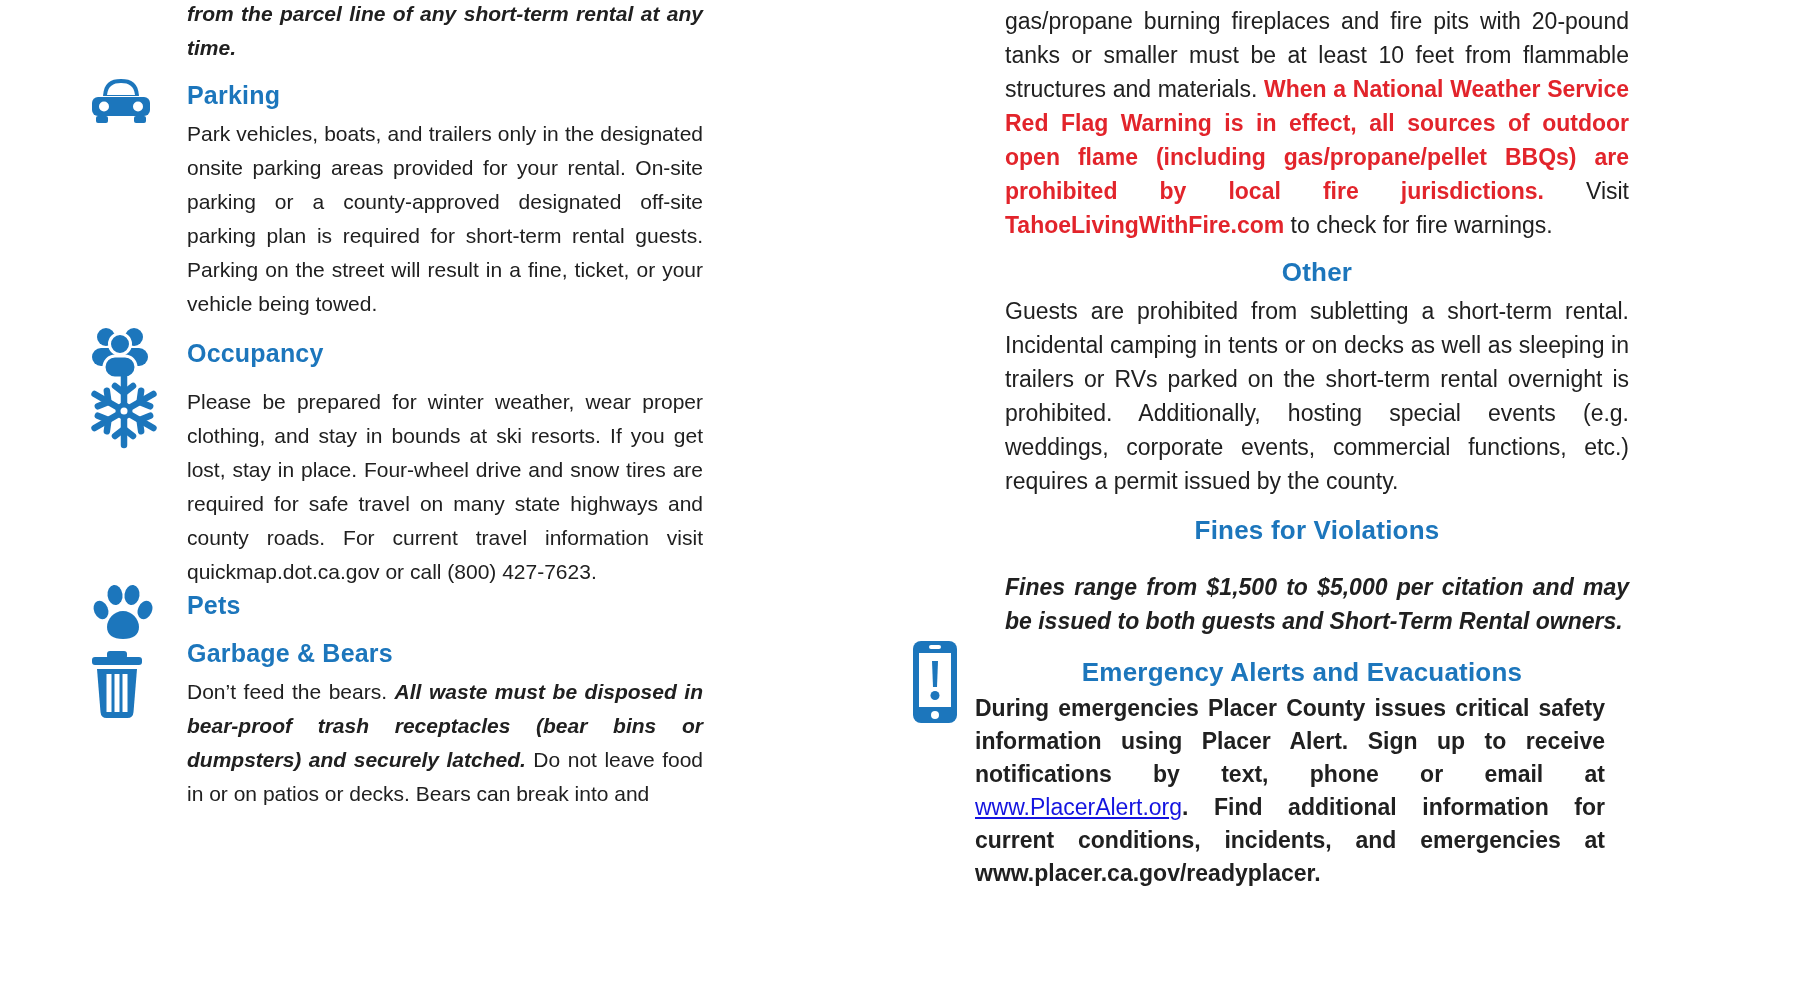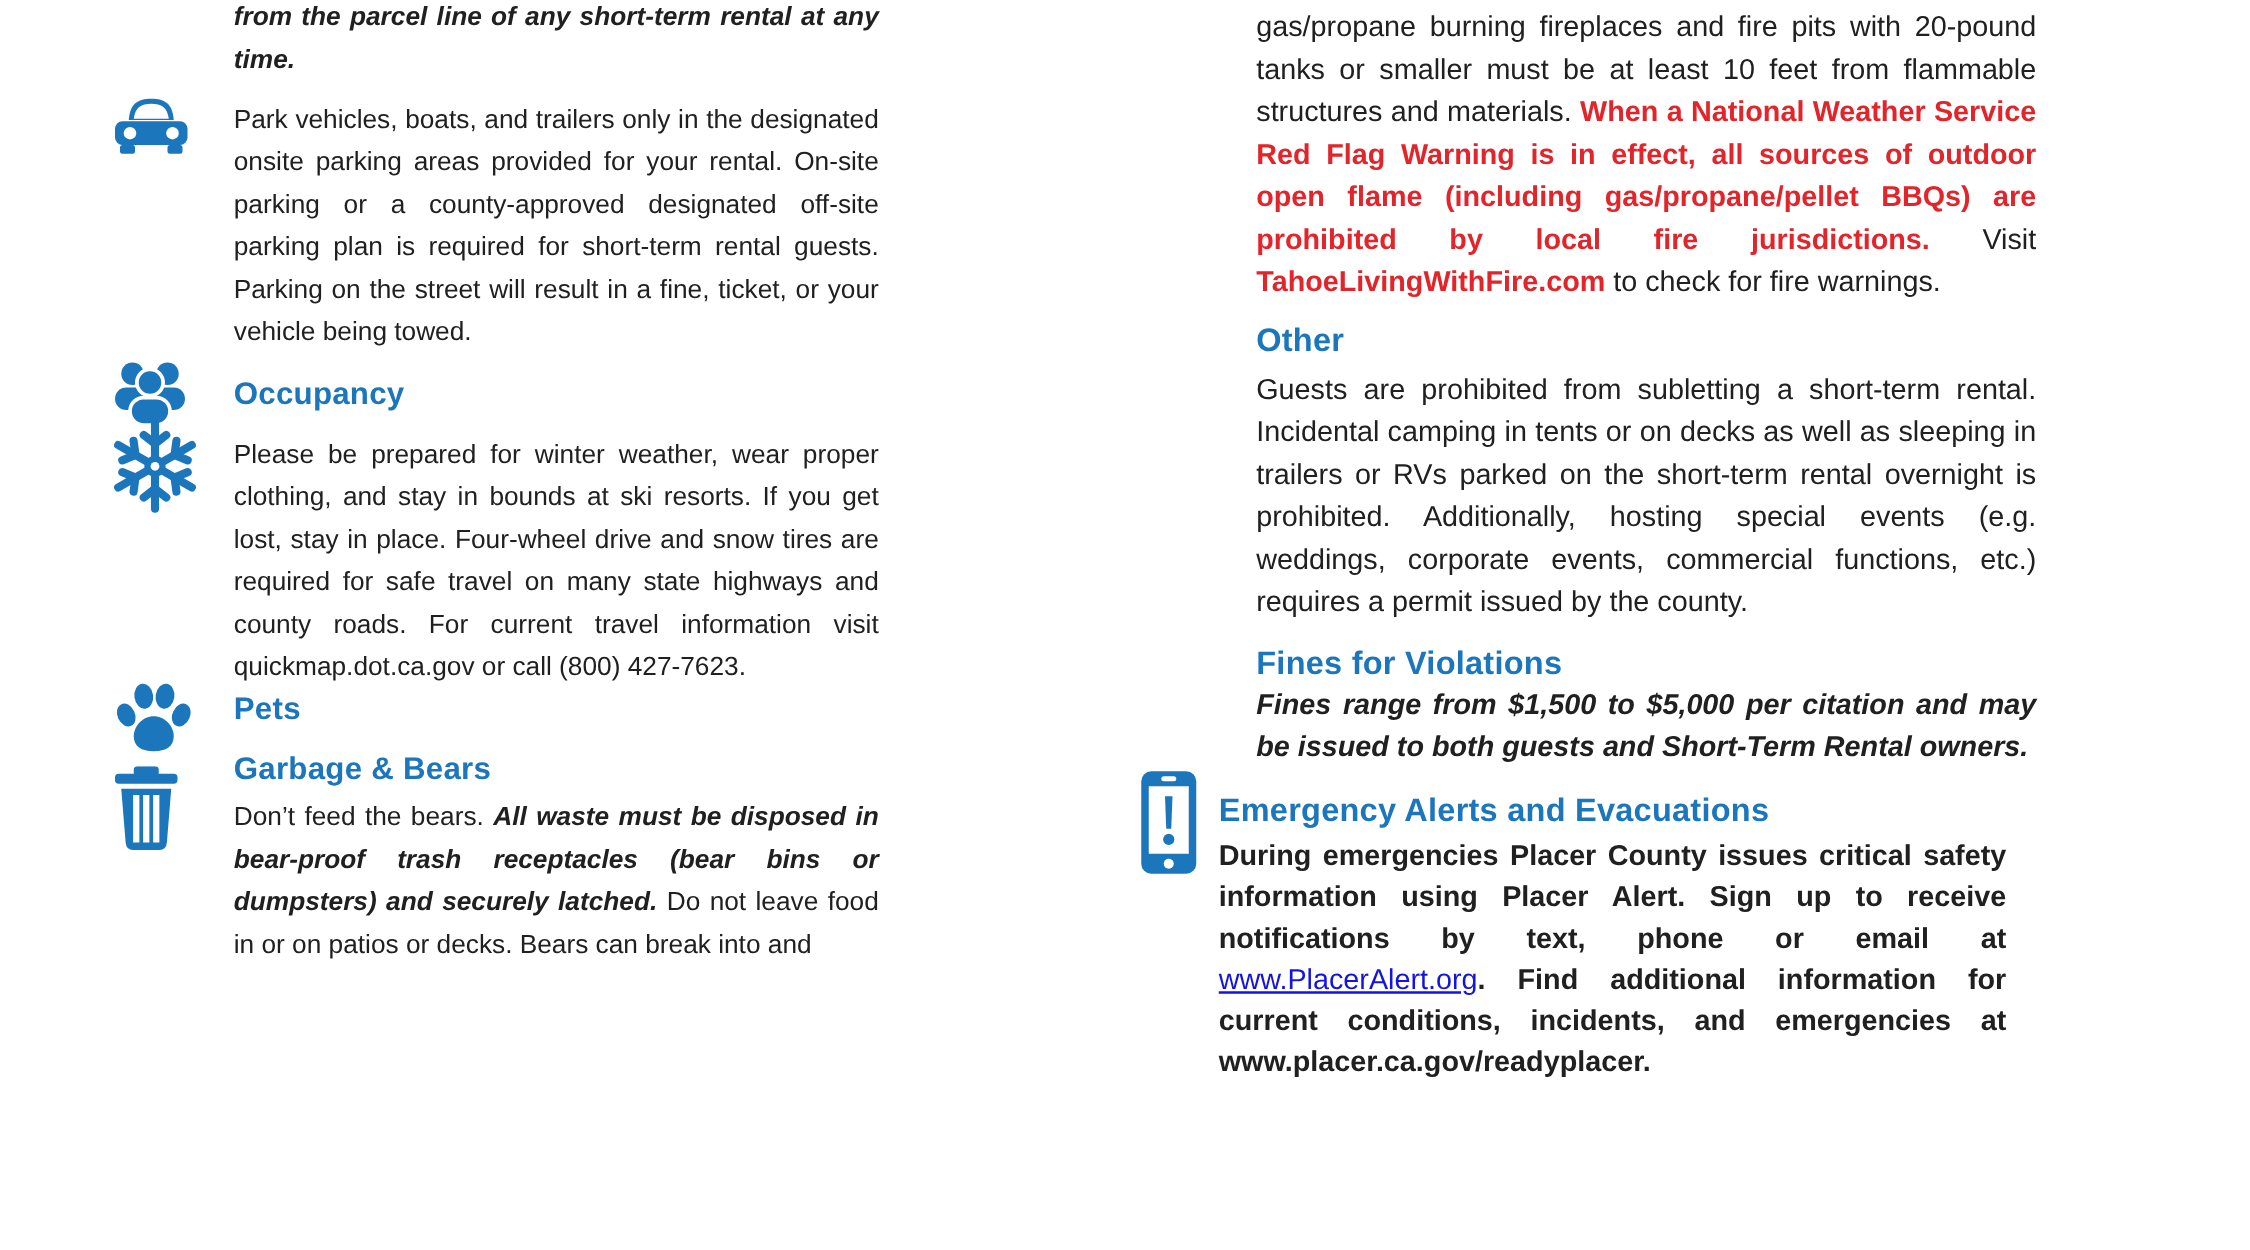--- a/index.html
+++ b/index.html
@@ -14,21 +14,21 @@
   .col { position:absolute; top:0; }
   .col-left  { left:187px; width:516px; }
   .col-right { left:975px; width:654px; }
   .section { position:relative; }
   .heading {
     margin:0; font-weight:700;
     color:var(--accent-blue, #1c76bc);
     font-size:25px; line-height:32px;
     letter-spacing:0.2px;
   }
-  .col-right .heading { font-size:26px; }
+  .col-right .heading { font-size:26px;text-align:center; }
   .para {
     margin:0; text-align:justify;
     font-size:21px; line-height:34px;
   }
   .col-right .para { font-size:23px; }
   .para-emergency { font-size:23px !important; line-height:33px; width:630px; }
   .indent-30 { margin-left:30px; width:624px; }
   .run.normal { font-weight:400; }
   .run.bold { font-weight:700; }
   .run.bold-italic { font-weight:700; font-style:italic; }
@@ -54,20 +54,21 @@
         <svg viewBox="0 0 62 50" fill="currentColor" xmlns="http://www.w3.org/2000/svg">
           <path d="M13 21 C14 8 20 4 31 4 C42 4 48 8 49 21 Z"></path>
           <path d="M17 20 C18 11 23 8 31 8 C39 8 44 11 45 20 Z" fill="#ffffff"></path>
           <rect x="2" y="22" width="58" height="19" rx="6"></rect>
           <circle cx="14" cy="31.5" r="5" fill="#ffffff"></circle>
           <circle cx="48" cy="31.5" r="5" fill="#ffffff"></circle>
           <rect x="6" y="41" width="12" height="7" rx="2"></rect>
           <rect x="44" y="41" width="12" height="7" rx="2"></rect>
         </svg>
       </span>
+      <h2 class="heading">Parking</h2>
       <p class="para" style="margin-top:6px"><span class="run normal">Park vehicles, boats, and trailers only in the designated onsite parking areas provided for your rental. On-site parking or a county-approved designated off-site parking plan is required for short-term rental guests. Parking on the street will result in a fine, ticket, or your vehicle being towed.</span></p>
     </section>
 
     <section class="section" style="margin-top:16px">
       <span class="icon" style="left:-99px; top:-13px; width:64px; height:58px">
         <svg viewBox="0 0 64 58" fill="currentColor" xmlns="http://www.w3.org/2000/svg">
           <circle cx="18" cy="13" r="9"></circle>
           <circle cx="46" cy="13" r="9"></circle>
           <rect x="4" y="24" width="28" height="18" rx="9"></rect>
           <rect x="32" y="24" width="28" height="18" rx="9"></rect>
@@ -134,21 +135,21 @@
 
     <p class="para indent-30" style="margin-top:4px"><span class="run normal">gas/propane burning fireplaces and fire pits with 20-pound tanks or smaller must be at least 10 feet from flammable structures and materials. </span><span class="run red-bold">When a National Weather Service Red Flag Warning is in effect, all sources of outdoor open flame (including gas/propane/pellet BBQs) are prohibited by local fire jurisdictions. </span><span class="run normal">Visit </span><span class="run red-bold">TahoeLivingWithFire.com</span><span class="run normal"> to check for fire warnings.</span></p>
 
     <section class="section indent-30" style="margin-top:14px">
       <h2 class="heading">Other</h2>
       <p class="para" style="margin-top:6px; width:624px"><span class="run normal">Guests are prohibited from subletting a short-term rental. Incidental camping in tents or on decks as well as sleeping in trailers or RVs parked on the short-term rental overnight is prohibited. Additionally, hosting special events (e.g. weddings, corporate events, commercial functions, etc.) requires a permit issued by the county.</span></p>
     </section>
 
     <section class="section indent-30" style="margin-top:16px">
       <h2 class="heading">Fines for Violations</h2>
-      <p class="para" style="margin-top:0; width:624px"><span class="run bold-italic">Fines range from $1,500 to $5,000 per citation and may be issued to both guests and Short-Term Rental owners.</span></p>
+      <p class="para" style="margin-top:24px; width:624px"><span class="run bold-italic">Fines range from $1,500 to $5,000 per citation and may be issued to both guests and Short-Term Rental owners.</span></p>
     </section>
 
     <section class="section" style="margin-top:18px">
       <span class="icon" style="left:-63px; top:-16px; width:46px; height:84px">
         <svg viewBox="0 0 46 84" fill="currentColor" xmlns="http://www.w3.org/2000/svg">
           <rect x="1" y="1" width="44" height="82" rx="8"></rect>
           <rect x="7" y="13" width="32" height="54" fill="#ffffff"></rect>
           <rect x="17" y="5" width="12" height="4" rx="2" fill="#ffffff"></rect>
           <circle cx="23" cy="75" r="4" fill="#ffffff"></circle>
           <path d="M20 21 L26 21 L25 47 L21 47 Z"></path>

